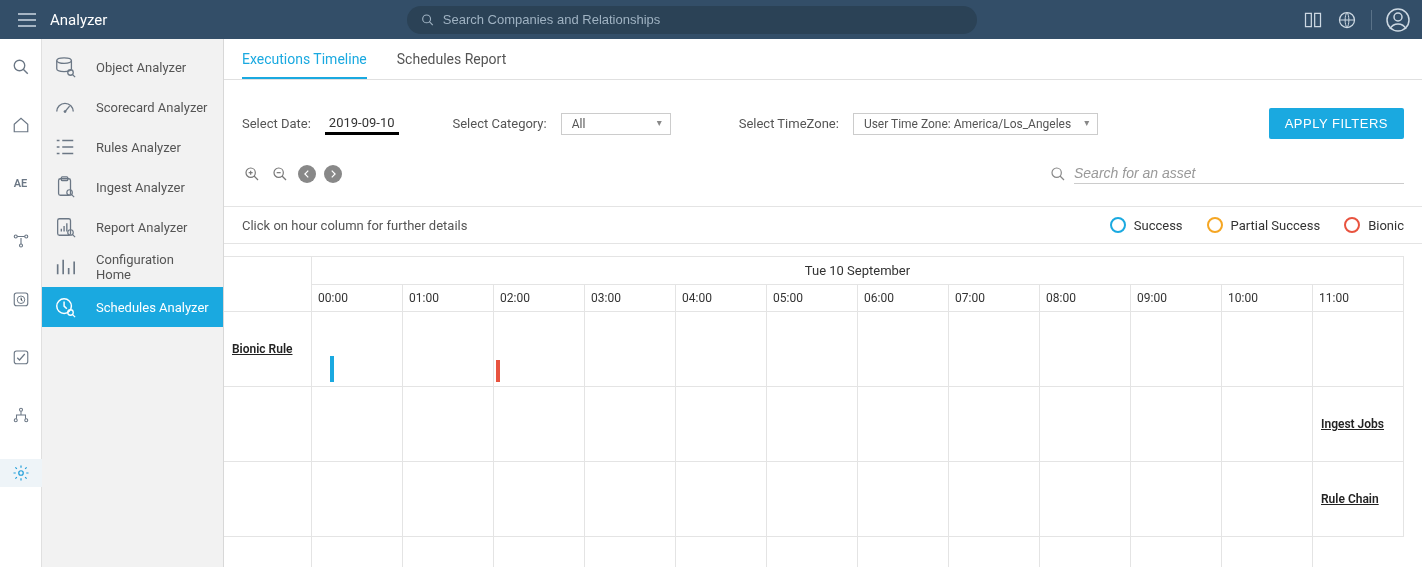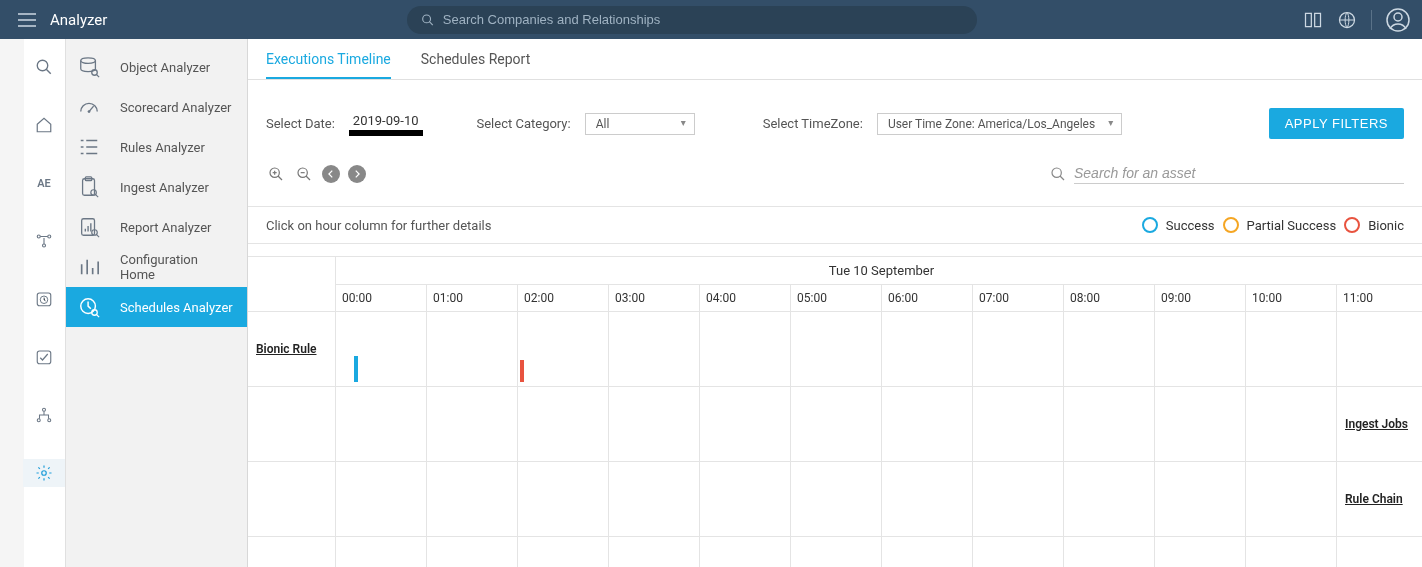--- a/index.html
+++ b/index.html
@@ -15,58 +15,58 @@
 .topbar .search-wrap input { background: transparent; border: none; outline: none; color: #ccc; font-size: 13px; width: 100%; margin-left: 8px; }
 .topbar .search-wrap input::placeholder { color: #9fb2c2; }
 .topbar .spacer { flex: 1; }
 .topbar .top-icons { display: flex; align-items: center; gap: 14px; }
 .topbar .top-icons .sep { width: 1px; height: 20px; background: #5a7288; }
 
 
 .body { flex: 1; display: flex; overflow: hidden; }
 
 
-.iconrail { width: 42px; background: #fff; border-right: 1px solid #e0e0e0; display: flex; flex-direction: column; align-items: flex-end; padding-top: 14px; gap: 30px; margin-left: 24px; }
+.iconrail { width: 42px; background: #fff; border-right: 1px solid #e0e0e0; display: flex; flex-direction: column; align-items: center; padding-top: 14px; gap: 30px; }
 .iconrail .rail-item { width: 42px; height: 28px; display: flex; align-items: center; justify-content: center; color: #6b7785; cursor: pointer; }
 .iconrail .rail-item.active { background: #eef4f8; color: #1f9dd9; }
 .iconrail .rail-text { font-size: 11px; font-weight: 600; color: #6b7785; }
 
 
 .sidebar { width: 182px; background: #f2f2f2; border-right: 1px solid #d8d8d8; padding-top: 8px; }
 .sidebar .sb-item { display: flex; align-items: center; height: 40px; padding: 0 12px; gap: 20px; color: #555; cursor: pointer; font-size: 13px; }
 .sidebar .sb-item.active { background: #1aa9e0; color: #fff; }
 .sidebar .sb-item svg { flex-shrink: 0; }
 
 
 .main { flex: 1; background: #fff; display: flex; flex-direction: column; overflow: hidden; gap: 12px; }
 
 .tabs { display: flex; gap: 30px; padding: 12px 18px 0 18px; border-bottom: 1px solid #e0e0e0; }
 .tabs .tab { padding-bottom: 10px; font-size: 14px; color: #555; cursor: pointer; }
 .tabs .tab.active { color: #1aa9e0; border-bottom: 2px solid #1aa9e0; }
 
 .filters { display: flex; align-items: center; padding: 16px 18px 8px 18px; gap: 14px; font-size: 13px; color: #444; }
 .filters .lbl { color: #555; }
-.filters .dateval { color: #333; border-bottom: 6px solid #000000; padding: 2px 4px; margin-right: 40px; }
+.filters .dateval { color: #333; border-bottom: 3px solid #000000; padding: 2px 4px; margin-right: 40px; }
 .filters .select { border: 1px solid #ccc; padding: 3px 26px 3px 10px; font-size: 12px; color: #555; position: relative; background: #fff; min-width: 110px; }
 .filters .select::after { content: "▾"; position: absolute; right: 8px; top: 3px; color: #888; font-size: 10px; }
 .filters .select.wide { min-width: 230px; }
 .filters .gap { flex: 0 0 40px; }
 .filters .apply { margin-left: auto; background: #1aa9e0; color: #fff; border: none; padding: 8px 16px; font-size: 13px; letter-spacing: 0.5px; cursor: pointer; border-radius: 2px; }
 
 .toolbar { display: flex; align-items: center; padding: 4px 18px 10px 18px; gap: 8px; }
 .toolbar .tbtn { width: 20px; height: 20px; display: flex; align-items: center; justify-content: center; color: #777; cursor: pointer; }
 .toolbar .tbtn.circ { background: #888; border-radius: 50%; color: #fff; width: 18px; height: 18px; }
 .toolbar .spacer { flex: 1; }
 .toolbar .asset-search { display: flex; align-items: center; gap: 8px; color: #888; }
 .toolbar .asset-search input { border: none; border-bottom: 1px solid #ccc; outline: none; font-size: 14px; font-style: italic; color: #666; width: 330px; padding: 2px 0; }
 .toolbar .asset-search input::placeholder { color: #999; font-style: italic; }
 
 .hintbar { display: flex; align-items: center; padding: 10px 18px; font-size: 13px; color: #555; border: 1px solid #e4e4e4; border-left: none; border-right: none; margin: 0 0 0 0; }
 .hintbar .spacer { flex: 1; }
-.hintbar .legend { display: flex; align-items: center; gap: 8px; margin-left: 8px; font-size: 13px; color: #333; }
+.hintbar .legend { display: flex; align-items: center; gap: 8px; margin-left: 24px; font-size: 13px; color: #333; }
 .hintbar .legend .ring { width: 16px; height: 16px; border-radius: 50%; border: 2px solid; }
 
 
 .timeline-wrap { flex: 1; overflow: auto; }
 .timeline { display: grid; grid-template-columns: 88px repeat(12, 91px); }
 .timeline .th, .timeline .cell, .timeline .rowlabel, .timeline .datespan { border-right: 1px solid #e4e4e4; border-bottom: 1px solid #e4e4e4; }
 .timeline .datespan { grid-column: 2 / span 12; text-align: center; padding: 6px 0; font-size: 13px; color: #333; border-top: 1px solid #e4e4e4; }
 .timeline .corner { border-right: 1px solid #e4e4e4; border-bottom: 1px solid #e4e4e4; border-top: 1px solid #e4e4e4; grid-row: span 2; }
 .timeline .th { padding: 6px 6px; font-size: 12px; color: #333; }
 .timeline .rowlabel { padding: 0 8px; font-size: 12px; font-weight: 600; color: #222; display: flex; align-items: center; height: 75px; text-decoration: underline; }

